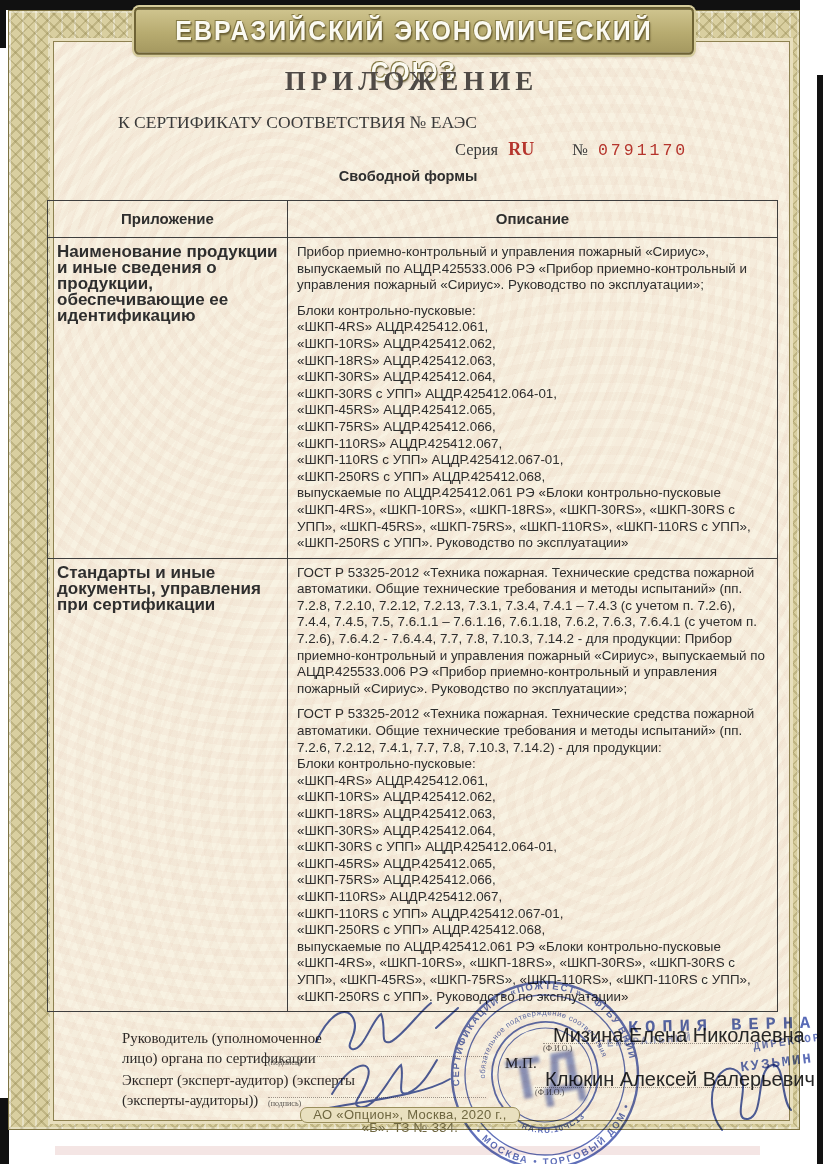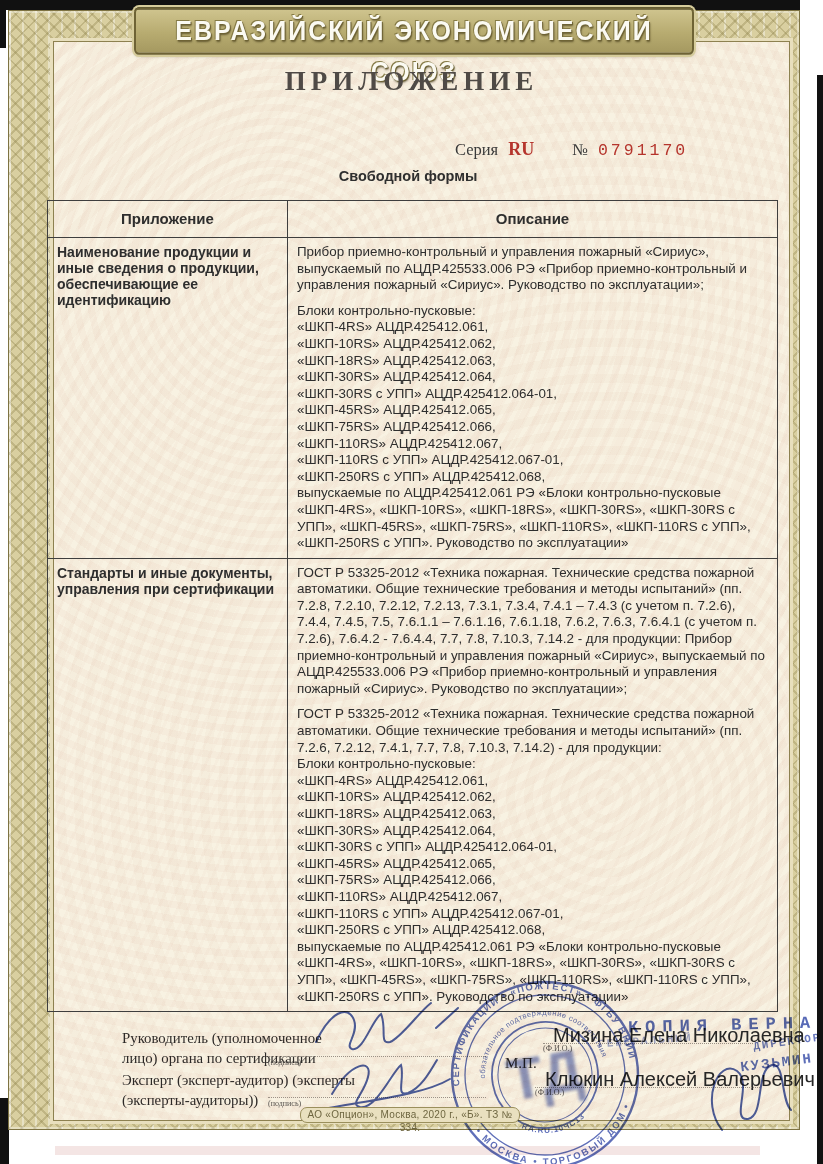--- a/index.html
+++ b/index.html
@@ -59,21 +59,21 @@
   .series-num{font-family:"Liberation Mono",monospace;color:#b5342c;font-size:16.5px;letter-spacing:3px;margin-left:10px;}
   .form-type{position:absolute;left:0;top:168px;width:816px;text-align:center;font-size:14.5px;font-weight:bold;color:#2f2f2f;}
 
   
   table.apx{
     position:absolute;left:47px;top:200px;width:731px;border-collapse:collapse;
     table-layout:fixed;font-size:13.4px;line-height:16.6px;color:#2e2e2e;
   }
   table.apx th,table.apx td{border:1.6px solid #3e3e3e;vertical-align:top;padding:6px 9px;}
   table.apx th{height:24px;font-size:15px;font-weight:bold;text-align:center;vertical-align:middle;}
-  td.lbl{font-weight:bold;font-size:14px;line-height:16px;}
+  td.lbl{font-weight:bold;font-size:17px;line-height:16px;}
   td.r1{height:296px;}
   td.r2{height:418px;}
   .para{margin:0 0 9px 0;}
   .para:last-child{margin-bottom:0;}
 
   
   .role{position:absolute;font-family:"Liberation Serif",serif;font-size:14.8px;line-height:20px;color:#2e2a28;}
   .uline{position:absolute;border-bottom:1px dotted #9b9186;height:1px;}
   .cap{position:absolute;font-family:"Liberation Serif",serif;font-size:8px;color:#55504c;text-align:left;}
   .mp{position:absolute;left:505px;top:1055px;font-family:"Liberation Serif",serif;font-size:15px;color:#2e2a28;}
@@ -83,21 +83,21 @@
   .stamp-overlay{position:absolute;left:0;top:0;pointer-events:none;mix-blend-mode:multiply;}
   .copy-stamp{position:absolute;font-family:"Liberation Mono",monospace;font-weight:bold;color:#4054ac;white-space:nowrap;mix-blend-mode:multiply;}
   .cs1{left:628px;top:1016px;font-size:17px;letter-spacing:7px;transform:rotate(-1.5deg);opacity:.88;}
   .cs1b{left:598px;top:1035px;font-size:11px;letter-spacing:2px;transform:rotate(-4deg);opacity:.5;}
   .cs2{left:753px;top:1036px;font-size:11px;letter-spacing:2px;transform:rotate(-8deg);opacity:.8;}
   .cs3{left:740px;top:1051px;font-size:14px;letter-spacing:2px;transform:rotate(-7deg);opacity:.85;}
 
   .print-box{
     position:absolute;left:300px;top:1107px;width:218px;height:14px;
     border:1px solid #9a8f5c;border-radius:7px;background:#e9e0bf;
-    font-size:10px;line-height:13px;text-align:center;color:#6e6640;letter-spacing:.3px;
+    font-size:13px;line-height:13px;text-align:center;color:#6e6640;letter-spacing:.3px;
   }
   .scan-band{position:absolute;left:55px;top:1146px;width:705px;height:9px;background:rgba(222,175,170,.32);}
 </style>
 </head>
 <body>
 
 <div class="edge" style="left:0;top:0;width:800px;height:10px;"></div>
 <div class="edge" style="left:0;top:0;width:6px;height:48px;"></div>
 <div class="edge" style="left:817px;top:75px;width:6px;height:1089px;"></div>
 <div class="edge" style="left:0;top:1098px;width:9px;height:66px;"></div>
@@ -105,20 +105,21 @@
 
 <div class="cert">
   <div class="page"></div>
 </div>
 
 <div class="banner">ЕВРАЗИЙСКИЙ ЭКОНОМИЧЕСКИЙ СОЮЗ</div>
 
 <div class="doc-title">ПРИЛОЖЕНИЕ</div>
 
 <div class="cert-line">
+  <span class="cert-label">К СЕРТИФИКАТУ СООТВЕТСТВИЯ № ЕАЭС</span>
 </div>
 
 <div class="series-line">
   <span>Серия</span><span class="series-ru">RU</span><span class="series-no">№</span><span class="series-num">0791170</span>
 </div>
 
 <div class="form-type">Свободной формы</div>
 
 <table class="apx">
   <colgroup>

